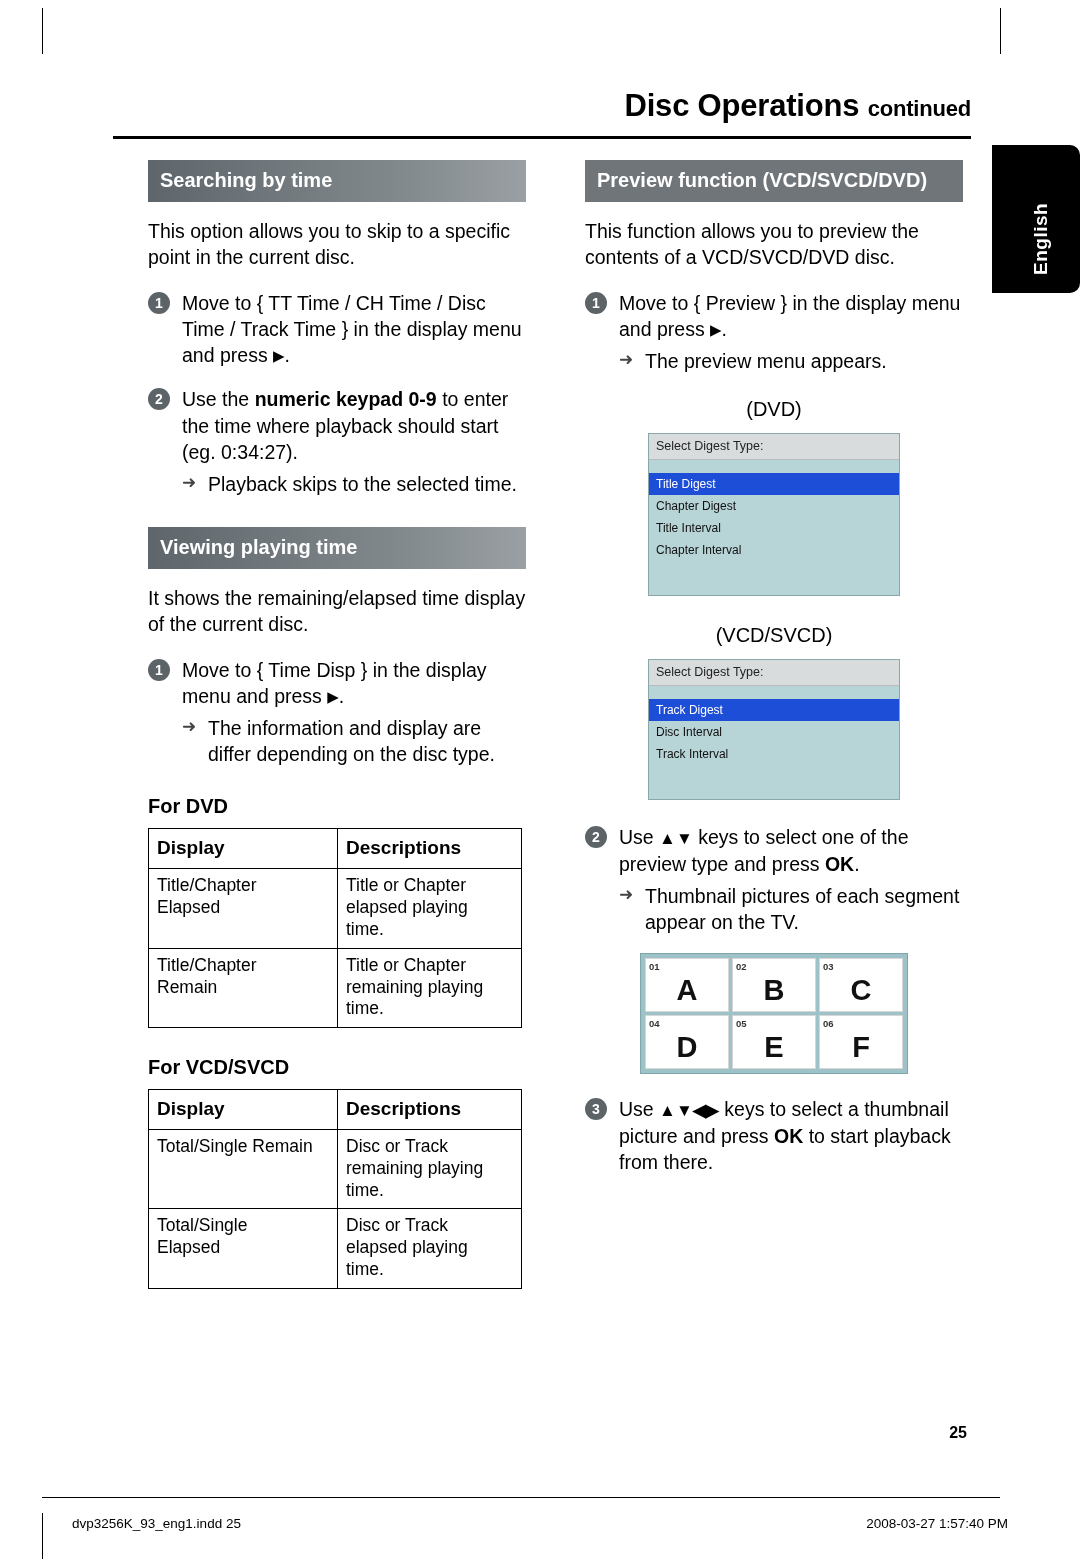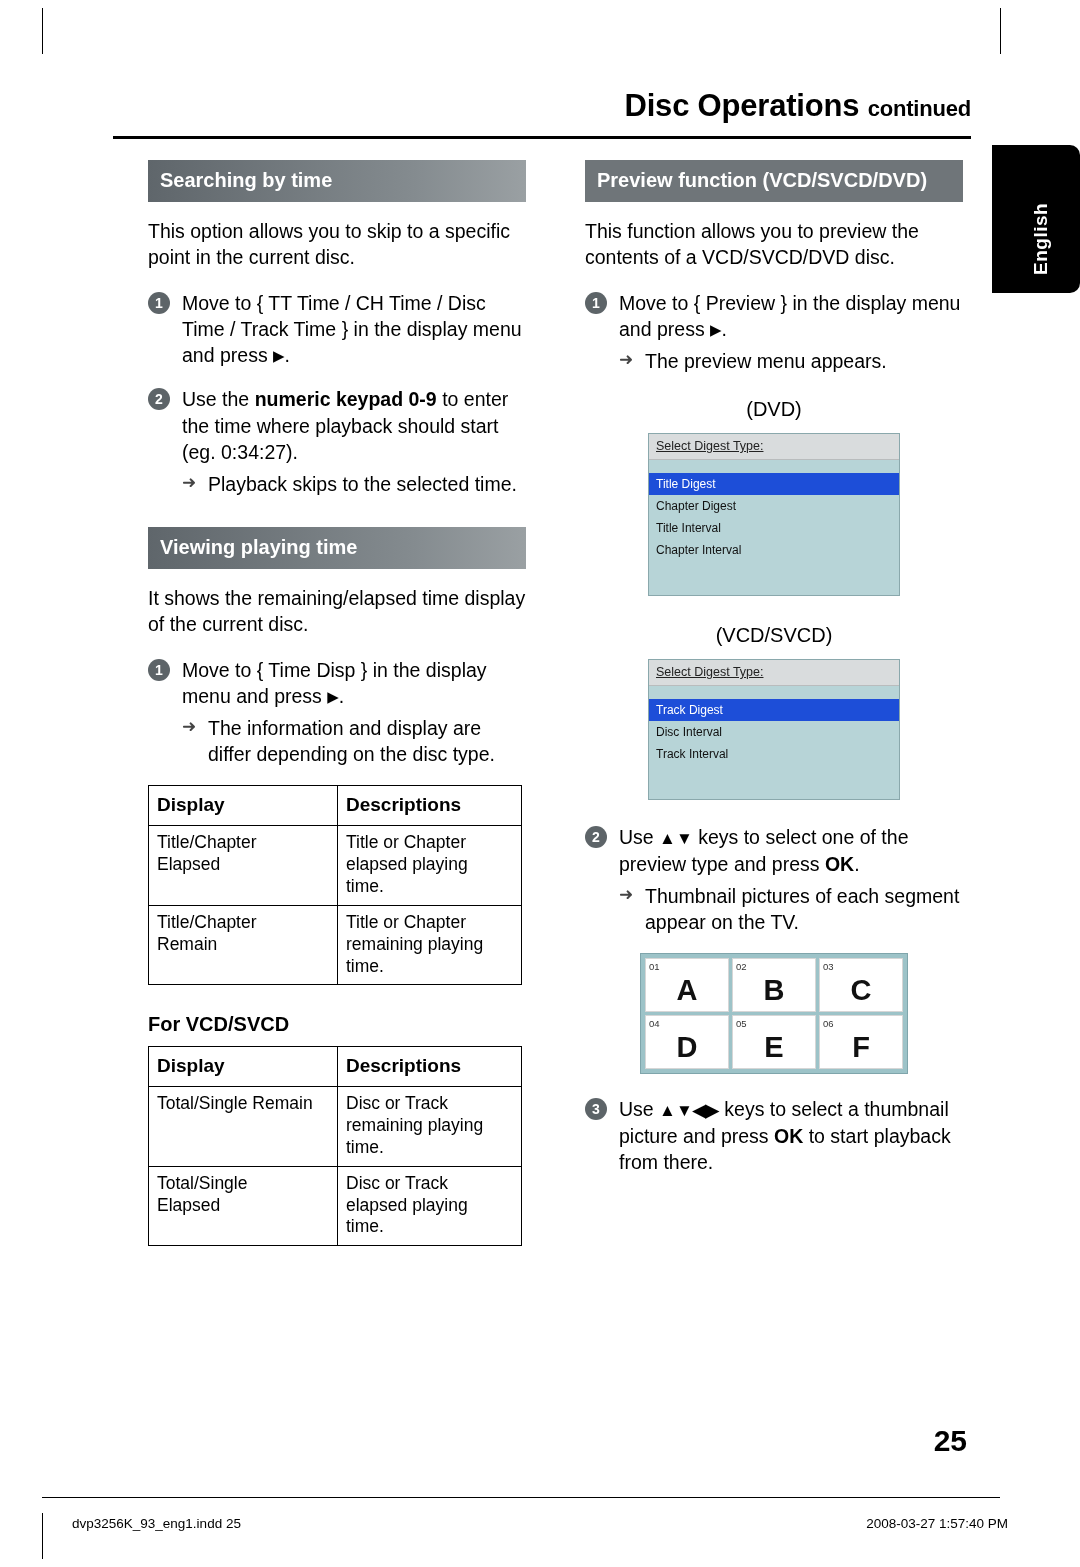--- a/index.html
+++ b/index.html
@@ -186,21 +186,20 @@
     margin: 10px auto 0 auto;
     background: #b7d4d7;
     border: 1px solid #8aa8ac;
   }
   .osd .hdr {
     background: #d9dcdd;
     color: #222;
     font-size: 12.5px;
     padding: 4px 7px;
     border-bottom: 1px solid #b9bcbd;
-    text-decoration: underline;
   }
   .osd .row {
     font-size: 12px;
     padding: 3px 7px;
     color: #111;
   }
   .osd .row.sel {
     background: #1d4ed8;
     color: #ffffff;
     margin-top: 13px;
@@ -229,36 +228,37 @@
     height: 52px;
     position: relative;
     border: 1px solid #d6d6d6;
   }
   .thumb .idx {
     position: absolute;
     left: 3px;
     top: 2px;
     font-size: 9.5px;
     color: #333;
+    font-weight: bold;
   }
   .thumb .lt {
     position: absolute;
     left: 0; right: 0; top: 12px;
     text-align: center;
     font-size: 29px;
     font-weight: bold;
     color: #111;
   }
 
   
   .page-num {
     position: absolute;
     right: 113px;
     top: 1424px;
-    font-size: 30px;
+    font-size: 16px;
     font-weight: bold;
   }
   .footer-rule {
     position: absolute;
     left: 42px;
     top: 1497px;
     width: 958px;
     height: 1px;
     background: #000;
   }
@@ -322,20 +322,21 @@
   <div class="step">
     <span class="num">1</span>
     <span>Move to { Time Disp } in the display menu and press</span>
     <span class="tri">▶</span><span>.</span>
     <div class="sub">
       <span class="arrow">➜</span>
       <span>The information and display are differ depending on the disc type.</span>
     </div>
   </div>
 
+  <div class="tbl-title">For DVD</div>
   <table class="disp">
     <tbody>
         <tr>
       <th class="c1">Display</th>
       <th>Descriptions</th>
     </tr>
     <tr>
       <td class="c1">Title/Chapter Elapsed</td>
       <td>Title or Chapter elapsed playing time.</td>
     </tr>

